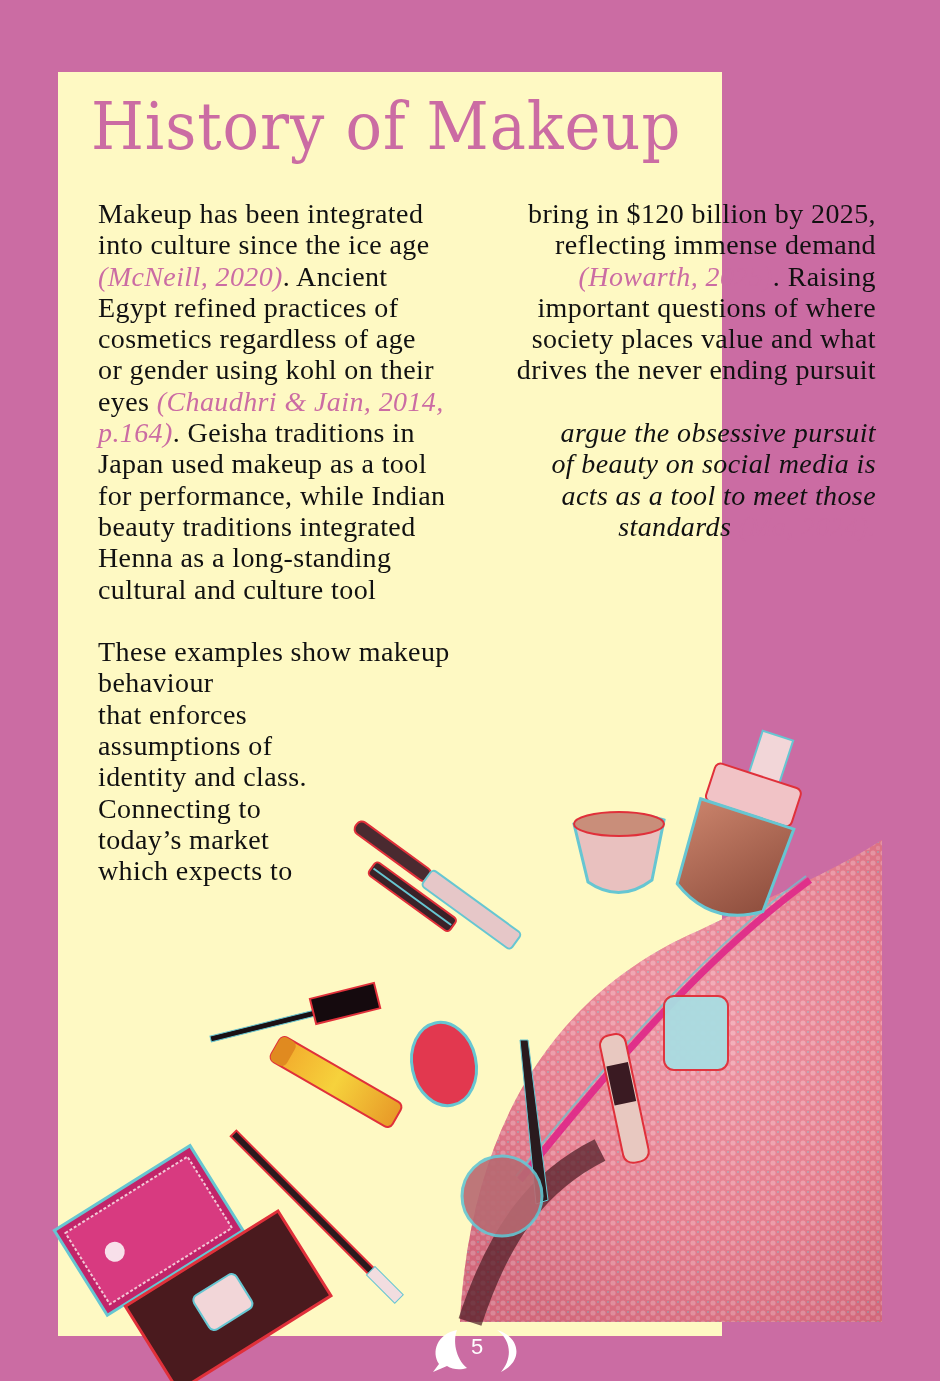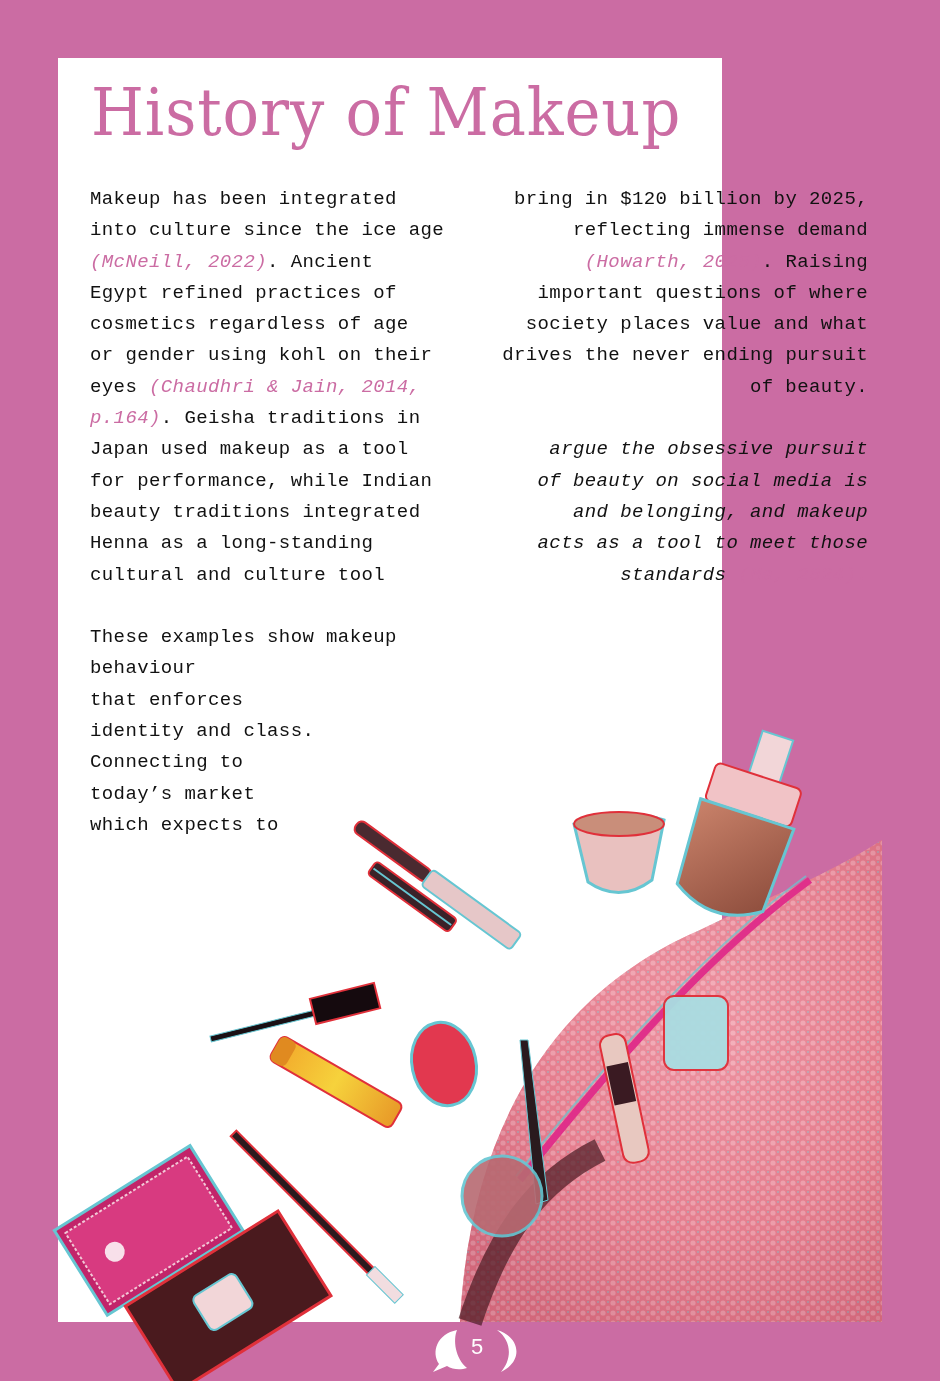--- a/index.html
+++ b/index.html
@@ -3,44 +3,45 @@
 <meta charset="utf-8">
 <style>
   html, body { margin: 0; padding: 0; }
   body {
     width: 940px; height: 1381px;
     background: #cb6ca3;
     position: relative; overflow: hidden;
     font-family: "DejaVu Sans", sans-serif;
   }
   .panel {
-    position: absolute; left: 58px; top: 58px;
+    position: absolute; left: 58px; top: 72px;
     width: 664px; height: 1264px;
-    background: #ffffff;
+    background: #fef9c3;
     overflow: visible;
   }
   .title {
     position: absolute; left: 33px; top: 16px;
     margin: 0;
     font-family: "DejaVu Serif", serif;
     font-weight: normal;
     font-size: 66px;
     letter-spacing: 1px;
     color: #cb6ca3;
     transform: scaleX(0.92);
     transform-origin: left top;
     white-space: nowrap;
   }
   .col {
     position: absolute;
-    font-family: Liberation Mono, monospace;
-    font-size: 19px;
+    font-family: Liberation Serif, serif;
+    font-size: 28px;
     line-height: 31.3px;
     color: #111111;
     letter-spacing: 0.4px;
+    margin-left: 8px;
   }
   .col p { margin: 0; }
   .col .line { display: block; white-space: nowrap; }
   .cite { color: #cb6ca3; font-style: italic; }
   .it { font-style: italic; }
   .col-left { left: 32px; top: 126px; width: 390px; }
   .col-right { left: 440px; top: 126px; width: 370px; text-align: right; }
   .gap { height: 31.3px; }
 
   
@@ -56,59 +57,58 @@
 </head>
 <body>
 
 <div class="panel">
   <h1 class="title">History of Makeup</h1>
 
   <div class="col col-left">
     <p>
       <span class="line"><span>Makeup has been integrated</span></span>
       <span class="line"><span>into culture since the ice age</span></span>
-      <span class="line"><span class="cite">(McNeill, 2022)</span><span>. Ancient</span></span>
+      <span class="line"><span class="cite">(McNeill, 2020)</span><span>. Ancient</span></span>
       <span class="line"><span>Egypt refined practices of</span></span>
       <span class="line"><span>cosmetics regardless of age</span></span>
       <span class="line"><span>or gender using kohl on their</span></span>
       <span class="line"><span>eyes </span><span class="cite">(Chaudhri &amp; Jain, 2014,</span></span>
       <span class="line"><span class="cite">p.164)</span><span>. Geisha traditions in</span></span>
       <span class="line"><span>Japan used makeup as a tool</span></span>
       <span class="line"><span>for performance, while Indian</span></span>
       <span class="line"><span>beauty traditions integrated</span></span>
       <span class="line"><span>Henna as a long-standing</span></span>
       <span class="line"><span>cultural and culture tool</span></span>
     </p>
     <div class="gap"></div>
     <p>
       <span class="line">These examples show makeup</span>
       <span class="line">behaviour</span>
       <span class="line">that enforces</span>
+      <span class="line">assumptions of</span>
       <span class="line">identity and class.</span>
       <span class="line">Connecting to</span>
       <span class="line">today’s market</span>
       <span class="line">which expects to</span>
     </p>
   </div>
 
   <div class="col col-right">
     <p>
       <span class="line"><span>bring in $120 billion by 2025,</span></span>
       <span class="line"><span>reflecting immense demand</span></span>
       <span class="line"><span class="cite">(Howarth, 2025)</span><span>. Raising</span></span>
       <span class="line"><span>important questions of where</span></span>
       <span class="line"><span>society places value and what</span></span>
       <span class="line"><span>drives the never ending pursuit</span></span>
-      <span class="line"><span>of beauty.</span></span>
     </p>
     <div class="gap"></div>
     <p class="it">
       <span class="line"><span>argue the obsessive pursuit</span></span>
       <span class="line"><span>of beauty on social media is</span></span>
-      <span class="line"><span>and belonging, and makeup</span></span>
       <span class="line"><span>acts as a tool to meet those</span></span>
       <span class="line"><span>standards </span><span class="cite">(Ma, 2024).</span></span>
     </p>
   </div>
 </div>
 
 <svg class="illus" viewBox="0 0 940 1381" xmlns="http://www.w3.org/2000/svg">
   <defs>
     <radialGradient id="fluff" cx="60%" cy="40%" r="70%">
       <stop offset="0" stop-color="#f2a9b6"></stop>

